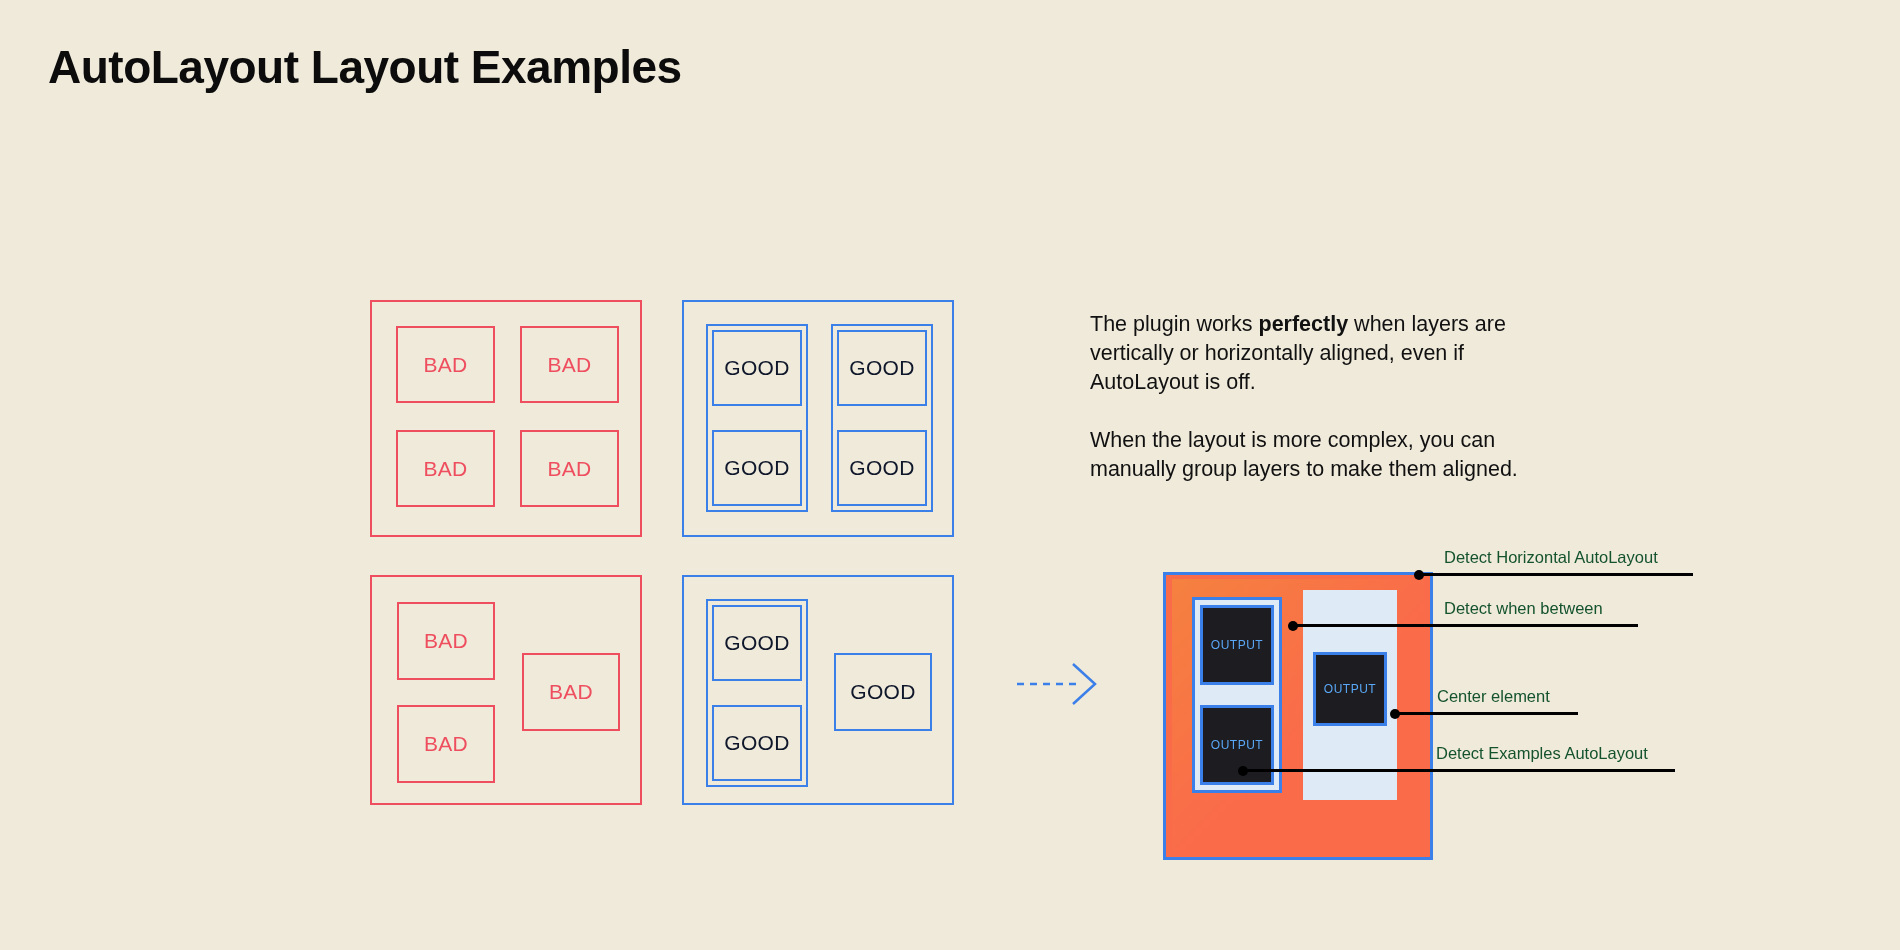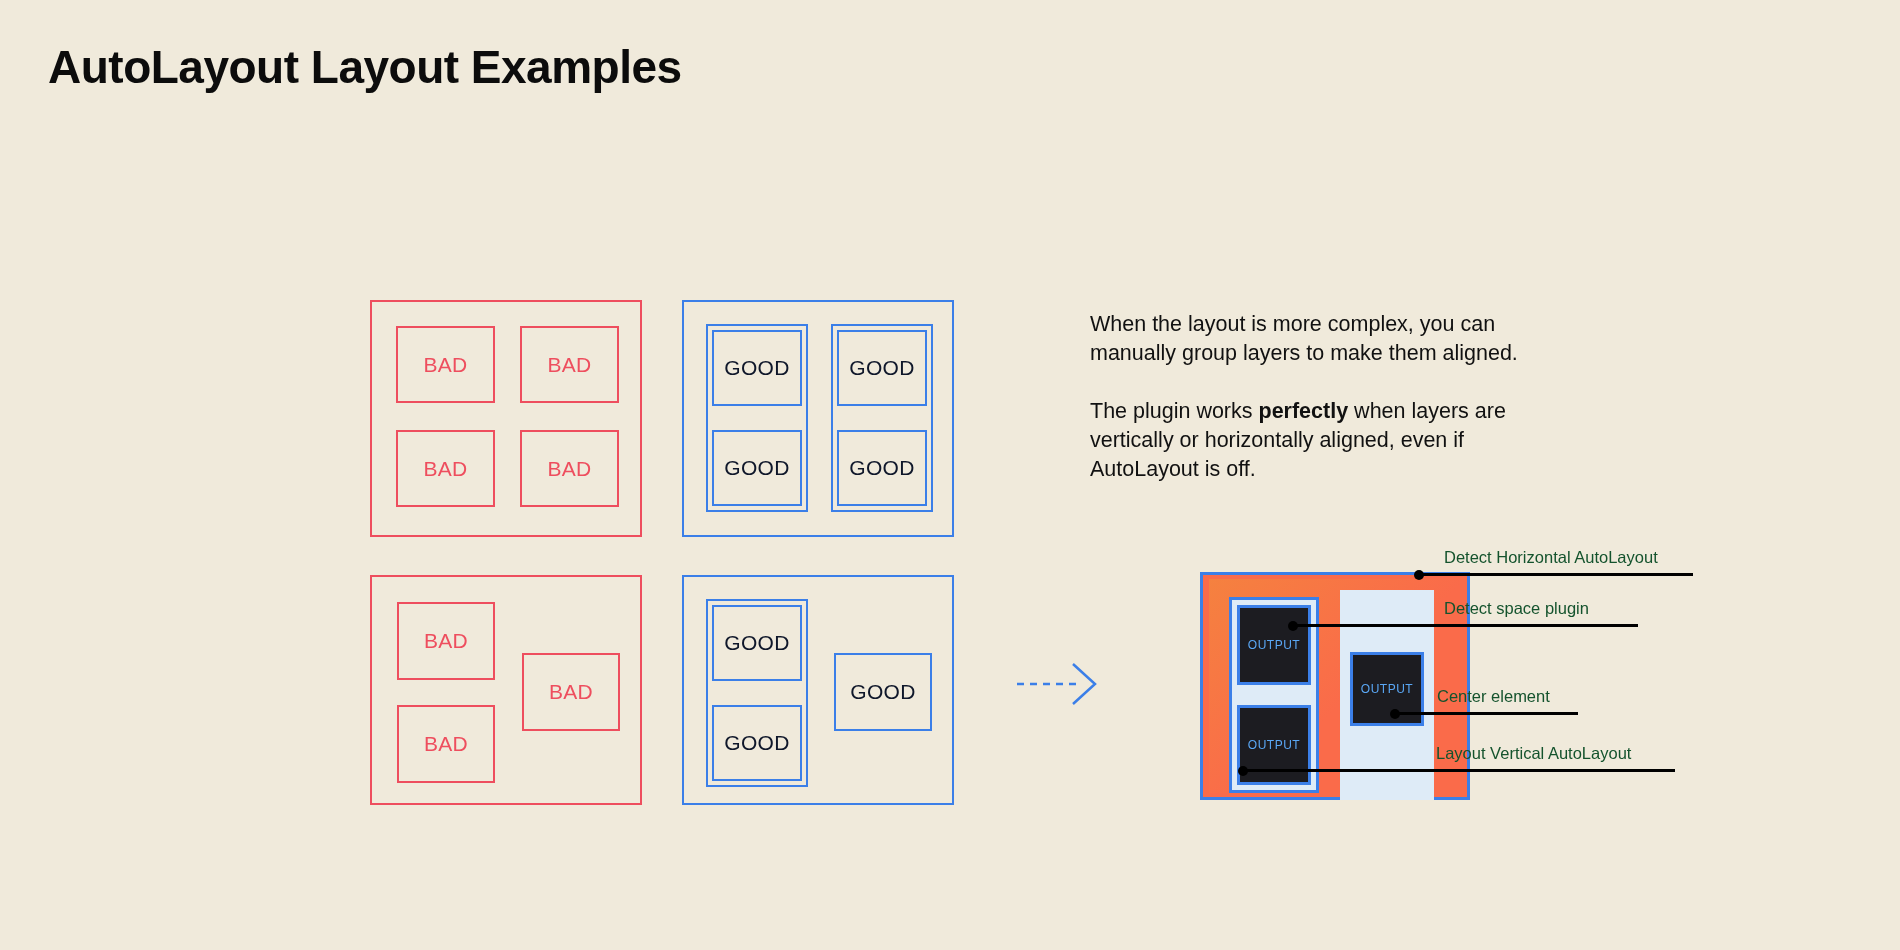--- a/index.html
+++ b/index.html
@@ -91,25 +91,24 @@
     width: 90px;
     height: 48px;
   }
 
   
   .diagram {
     position: absolute;
     left: 1163px;
     top: 572px;
     width: 270px;
-    height: 228px;
+    height: 288px;
     box-sizing: border-box;
     border: 3px solid #3B7FE8;
     background: #FA6B4A;
-    margin-left: 37px;
   }
   .diag-inner {
     position: absolute;
     left: 6px;
     top: 4px;
     right: 6px;
     bottom: 4px;
     background: linear-gradient(135deg,#F5813F 0%,#FA6B4A 55%,#FA6B4A 100%);
   }
   .left-col {
@@ -203,22 +202,22 @@
 
 <div class="grp good-frame" style="left:682px; top:575px; width:272px; height:230px;">
   <div class="good-col" style="left:22px; top:22px; width:102px; height:188px;">
     <div class="good-box" style="left:4px; top:4px; width:90px; height:76px;">GOOD</div>
     <div class="good-box" style="left:4px; top:104px; width:90px; height:76px;">GOOD</div>
   </div>
   <div class="good-box" style="left:150px; top:76px; width:98px; height:78px;">GOOD</div>
 </div>
 
 <div class="copy-block">
+  <p><span>The plugin works </span><b>perfectly</b><span> when layers are vertically or horizontally aligned, even if AutoLayout is off.</span></p>
   <p>When the layout is more complex, you can manually group layers to make them aligned.</p>
-  <p><span>The plugin works </span><b>perfectly</b><span> when layers are vertically or horizontally aligned, even if AutoLayout is off.</span></p>
 </div>
 
 <div class="flow-arrow">
   <svg width="90" height="48" viewBox="0 0 90 48">
     <line x1="2" y1="24" x2="62" y2="24" stroke="#3B7FE8" stroke-width="2.5" stroke-dasharray="7 6"></line>
     <polyline points="58,4 80,24 58,44" fill="none" stroke="#3B7FE8" stroke-width="2.5"></polyline>
   </svg>
 </div>
 
 <div class="diagram">
@@ -238,26 +237,26 @@
 
 <div class="anno" style="left:1419px; top:573px; width:274px;">
   <div class="anno-dot"></div>
   <div class="anno-line" style="width:274px;"></div>
   <div class="anno-label" style="left:25px;">Detect Horizontal AutoLayout</div>
 </div>
 
 <div class="anno" style="left:1293px; top:624px; width:345px;">
   <div class="anno-dot"></div>
   <div class="anno-line" style="width:345px;"></div>
-  <div class="anno-label" style="left:151px;">Detect space plugin</div>
+  <div class="anno-label" style="left:151px;">Detect when between</div>
 </div>
 
 <div class="anno" style="left:1395px; top:712px; width:183px;">
   <div class="anno-dot"></div>
   <div class="anno-line" style="width:183px;"></div>
   <div class="anno-label" style="left:42px;">Center element</div>
 </div>
 
 <div class="anno" style="left:1243px; top:769px; width:432px;">
   <div class="anno-dot"></div>
   <div class="anno-line" style="width:432px;"></div>
-  <div class="anno-label" style="left:193px;">Layout Vertical AutoLayout</div>
+  <div class="anno-label" style="left:193px;">Detect Examples AutoLayout</div>
 </div>
 
 </body></html>

